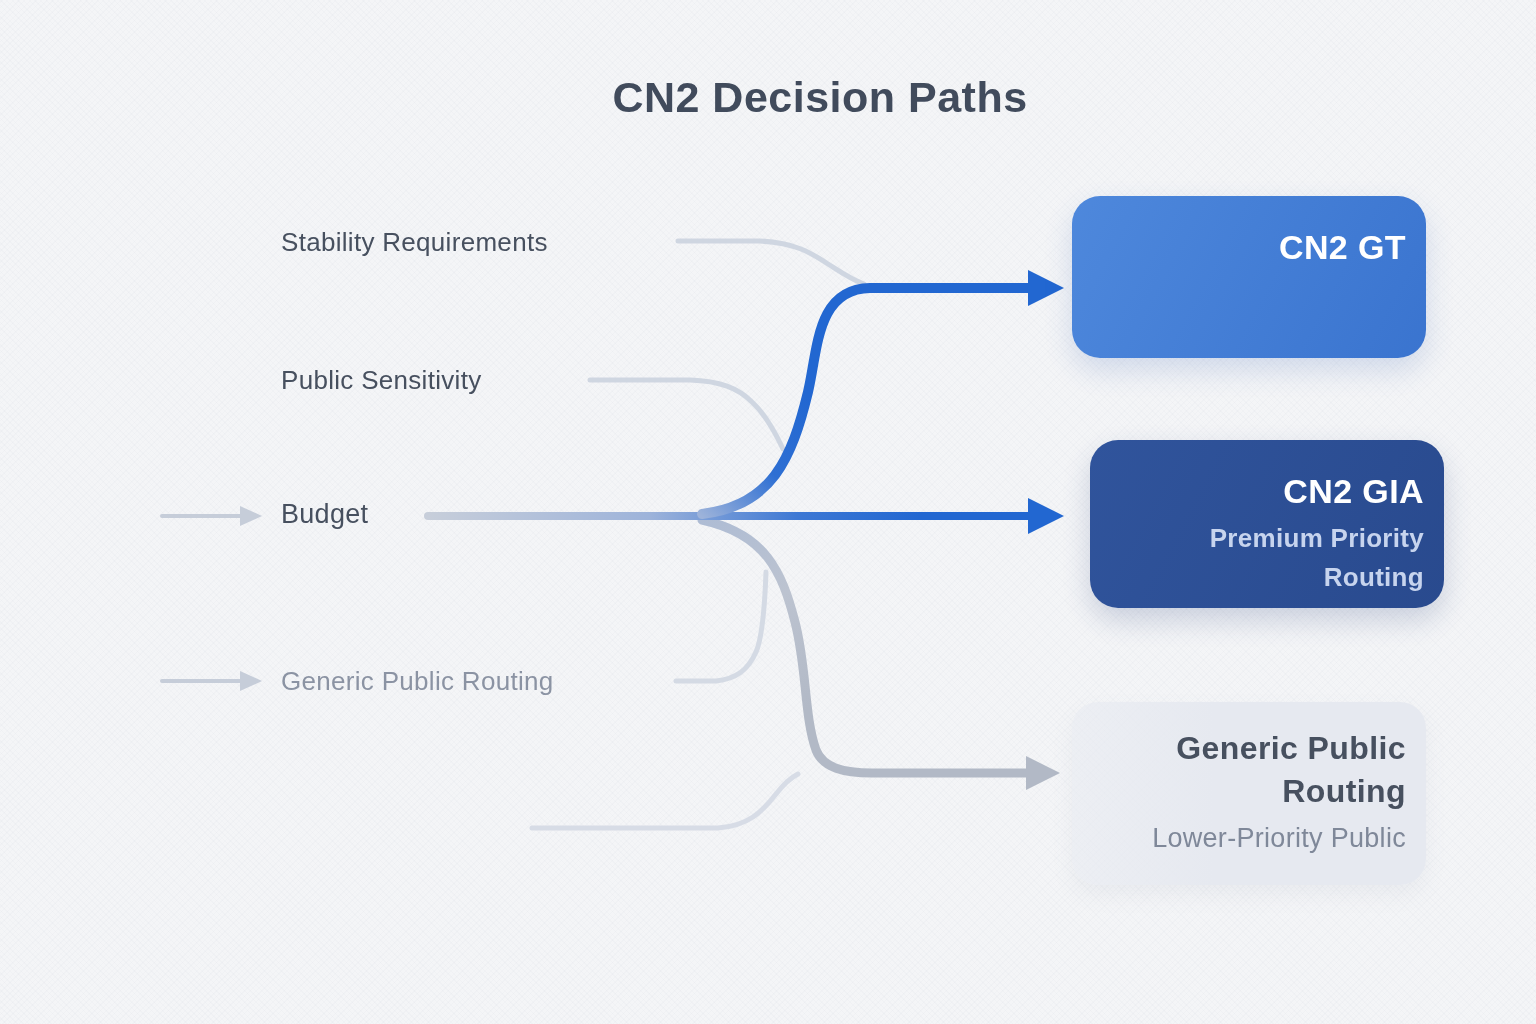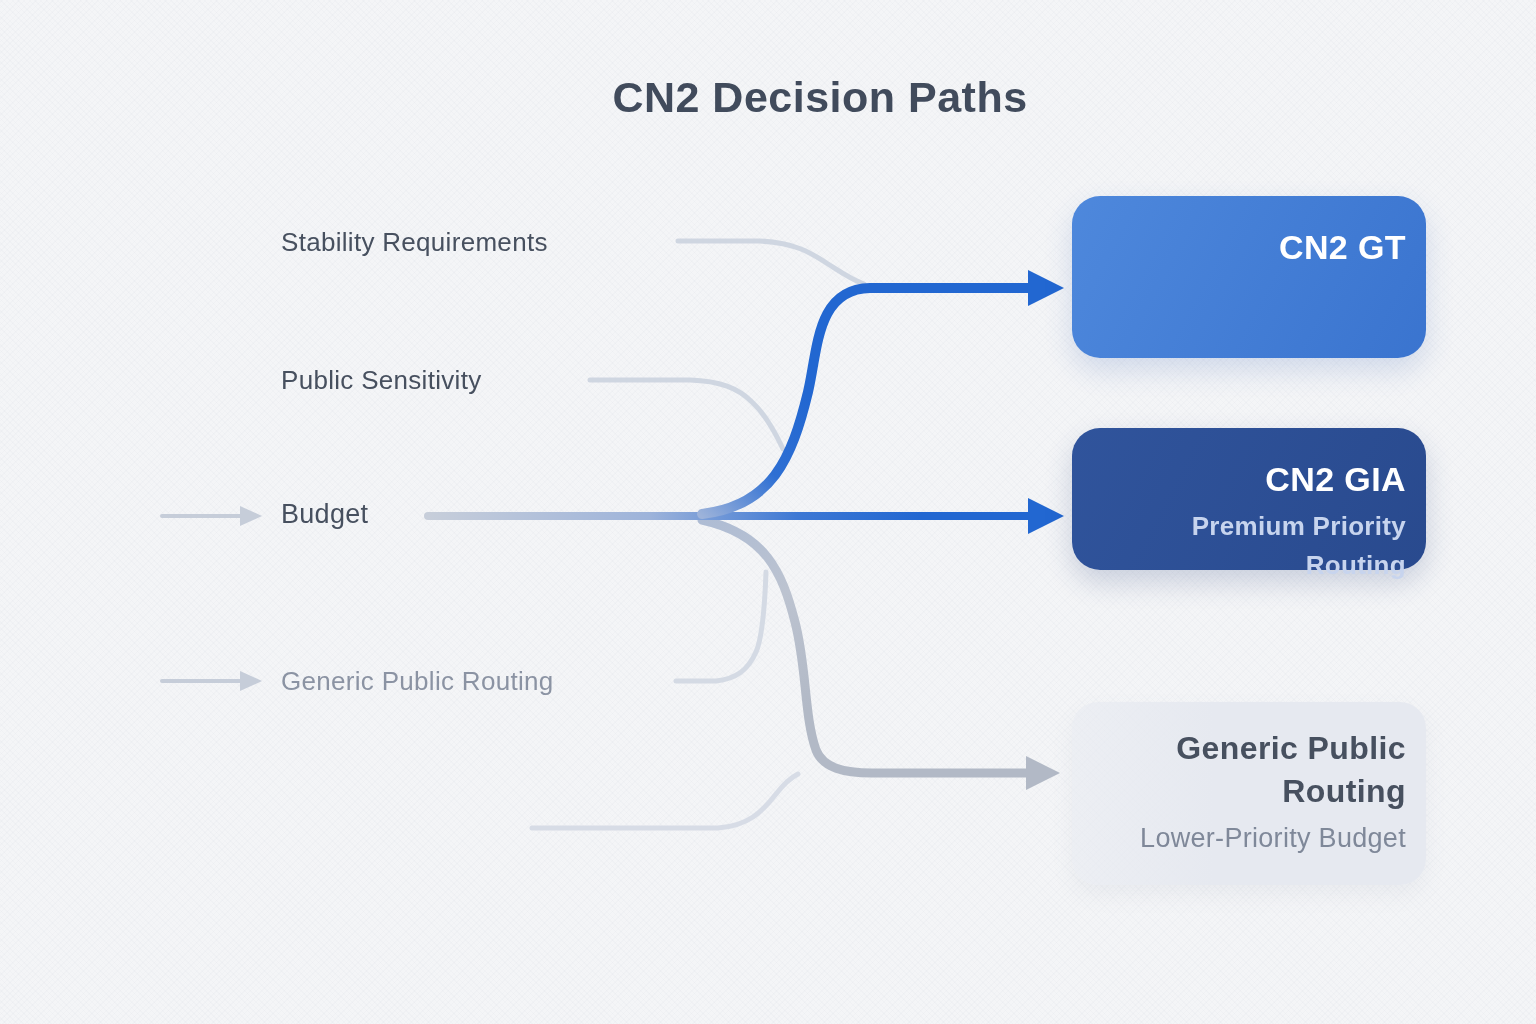--- a/index.html
+++ b/index.html
@@ -39,23 +39,24 @@
     padding:25px 20px 0 33px;
     box-sizing:border-box;
     text-align:right;
   }
   .box-gt{
     top:196px;height:162px;
     background:linear-gradient(118deg, var(--box-blue-start,#4e88dc) 0%, var(--box-blue-end,#3a74cf) 100%);
     box-shadow:0 12px 28px rgba(52,94,178,0.18);
   }
   .box-gia{
-    top:428px;height:142px;
+    top:440px;height:168px;
     background:linear-gradient(118deg, var(--box-navy-start,#30549c) 0%, var(--box-navy-end,#294a8e) 100%);
     box-shadow:0 12px 28px rgba(35,58,120,0.20);
+    margin-left:18px;
   }
   .box-generic{
     top:702px;height:183px;
     border-radius:26px;
     background:linear-gradient(90deg, rgba(231,234,241,0.55) 0%, var(--box-light,#e6e9f0) 40%);
     box-shadow:0 10px 22px rgba(120,130,155,0.08);
   }
   .box-title{
     font-size:34px;font-weight:700;line-height:40px;
     color:var(--box-title-on-dark,#ffffff);
@@ -135,16 +136,16 @@
     <div class="box-title">CN2 GT</div>
   </div>
 
   <div class="outcome-box box-gia">
     <div class="box-title">CN2 GIA</div>
     <div class="box-subtitle">Premium Priority Routing</div>
   </div>
 
   <div class="outcome-box box-generic">
     <div class="box-title">Generic Public Routing</div>
-    <div class="box-subtitle">Lower-Priority Budget</div>
+    <div class="box-subtitle">Lower-Priority Public</div>
   </div>
 
 </div>
 
 </body></html>

